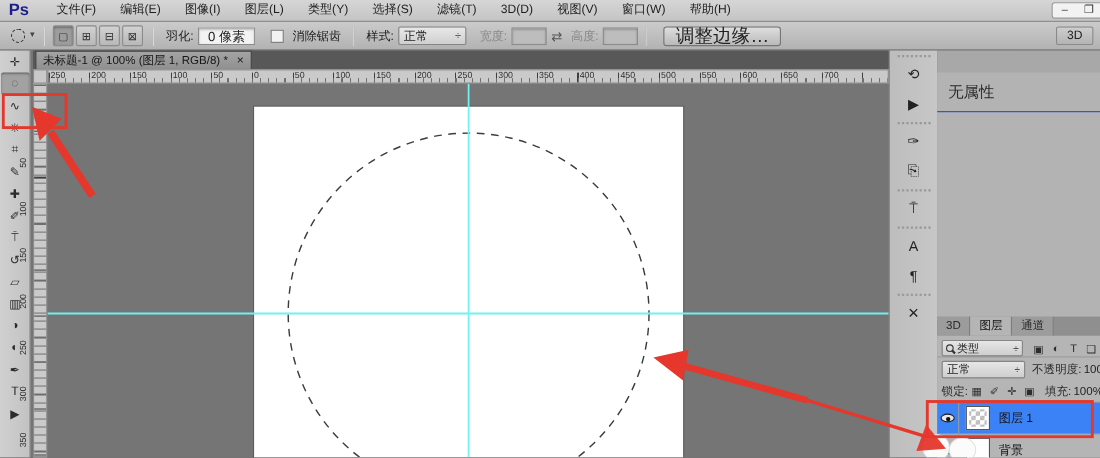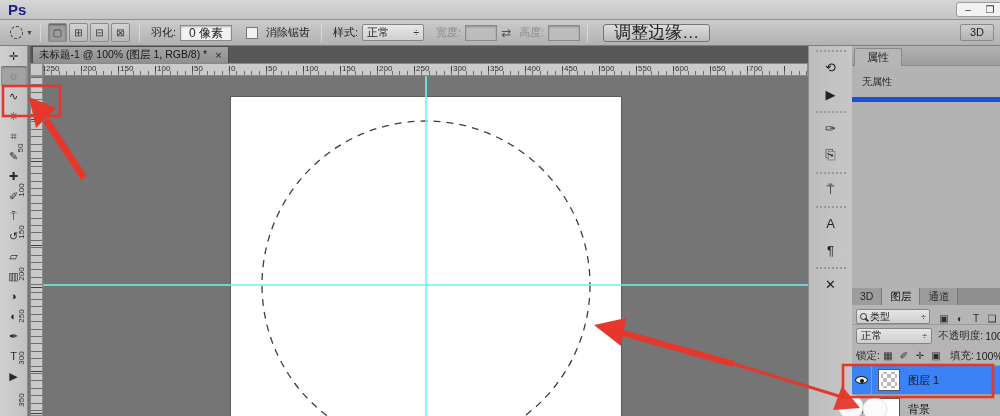--- a/index.html
+++ b/index.html
@@ -89,21 +89,21 @@
                font-size:13px; color:#222; }
   .dock-icon.grp { border-top:2px dotted #999; margin-top:4px; padding-top:3px; height:30px; }
   .panelcol { position:absolute; left:852px; top:46px; width:148px; height:370px; background:#a8a8a8; }
 
   .props-tabrow { position:absolute; left:0; top:0; width:100%; height:20px; background:linear-gradient(#b2b2b2,#9d9d9d);
                   border-bottom:1px solid #8a8a8a; }
   .props-tab { position:absolute; left:2px; top:2px; height:18px; padding:0 12px; background:#b6b6b6;
                border:1px solid #898989; border-bottom:none; border-radius:2px 2px 0 0;
                font-size:11px; color:#1c1c1c; line-height:17px; }
   .props-body { position:absolute; left:0; top:20px; width:100%; height:222px; background:#b3b3b3; }
-  .props-empty { font-size:10px; color:#2a2a2a; padding:9px 0 8px 10px; border-bottom:5px solid #1d4ed8; }
+  .props-empty { font-size:14px; color:#2a2a2a; padding:9px 0 8px 10px; border-bottom:1px solid #1d4ed8; }
 
   .layers-panel { position:absolute; left:0; top:242px; width:100%; bottom:0; background:#b5b5b5; }
   .ltabs { position:absolute; left:0; top:0; width:100%; height:17px; background:#8f8f8f; display:flex; }
   .ltab { height:17px; padding:0 8px; font-size:10.5px; color:#2a2a2a; line-height:16px;
           border-right:1px solid #7c7c7c; background:#9c9c9c; }
   .ltab.active { background:#b5b5b5; color:#111; }
   .ltabs .rest { flex:1; background:#8f8f8f; }
   .lfilter { position:absolute; left:0; top:17px; width:100%; height:20px; display:flex; align-items:flex-end;
              border-bottom:1px solid #9b9b9b; }
   .searchbox { width:76px; height:15px; margin-left:4px; background:linear-gradient(#e6e6e6,#cecece);
@@ -139,20 +139,34 @@
   .lname { font-size:11px; color:#15151a; margin-left:8px; white-space:nowrap; }
 
   
   .overlay { position:absolute; left:0; top:0; width:1000px; height:416px; pointer-events:none; z-index:60; }
 </style>
 </head>
 <body>
 
 <div class="menubar">
   <span class="ps-logo">Ps</span>
+  <div style="display:flex;">
+
+  <span class="menu-item">文件(F)</span>
+      <span class="menu-item">编辑(E)</span>
+      <span class="menu-item">图像(I)</span>
+      <span class="menu-item">图层(L)</span>
+      <span class="menu-item">类型(Y)</span>
+      <span class="menu-item">选择(S)</span>
+      <span class="menu-item">滤镜(T)</span>
+      <span class="menu-item">3D(D)</span>
+      <span class="menu-item">视图(V)</span>
+      <span class="menu-item">窗口(W)</span>
+      <span class="menu-item">帮助(H)</span>
+    </div>
   <div class="winbtns">
     <span class="winbtn">–</span>
     <span class="winbtn">❐</span>
   </div>
 </div>
 
 <div class="optionsbar">
   <span class="tool-preset">
     <span class="dashed-ellipse"></span>
     <span class="tiny-arrow">▼</span>
@@ -371,23 +385,20 @@
     <div class="dock-icon">
       <span>¶</span>
     </div>
 
     <div class="dock-icon grp">
       <span>✕</span>
     </div>
   </div>
 
 <div class="panelcol">
-  <div class="props-tabrow">
-    <span class="props-tab">属性</span>
-  </div>
   <div class="props-body">
     <div class="props-empty">无属性</div>
   </div>
 
   <div class="layers-panel">
     <div class="ltabs">
       <div style="display:flex;">
 
       <span class="ltab">3D</span>
           <span class="ltab active">图层</span>

